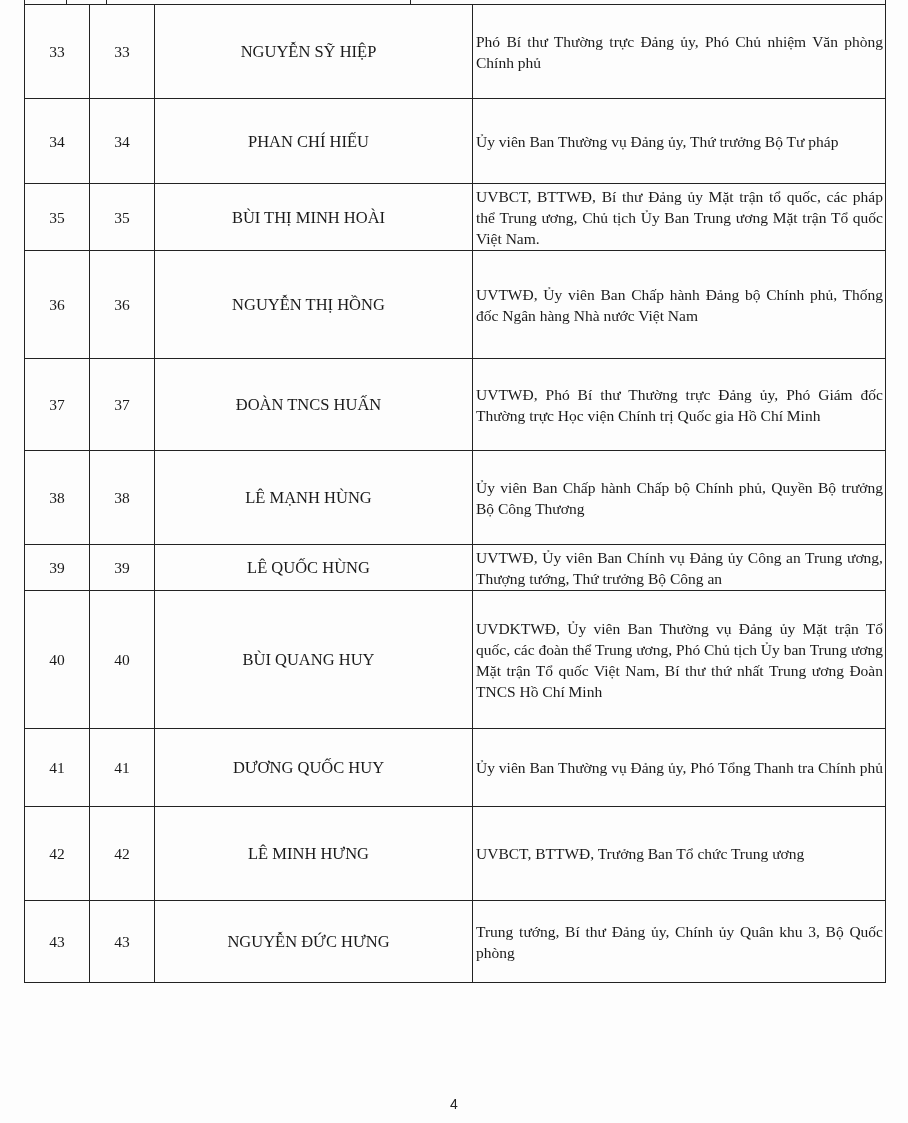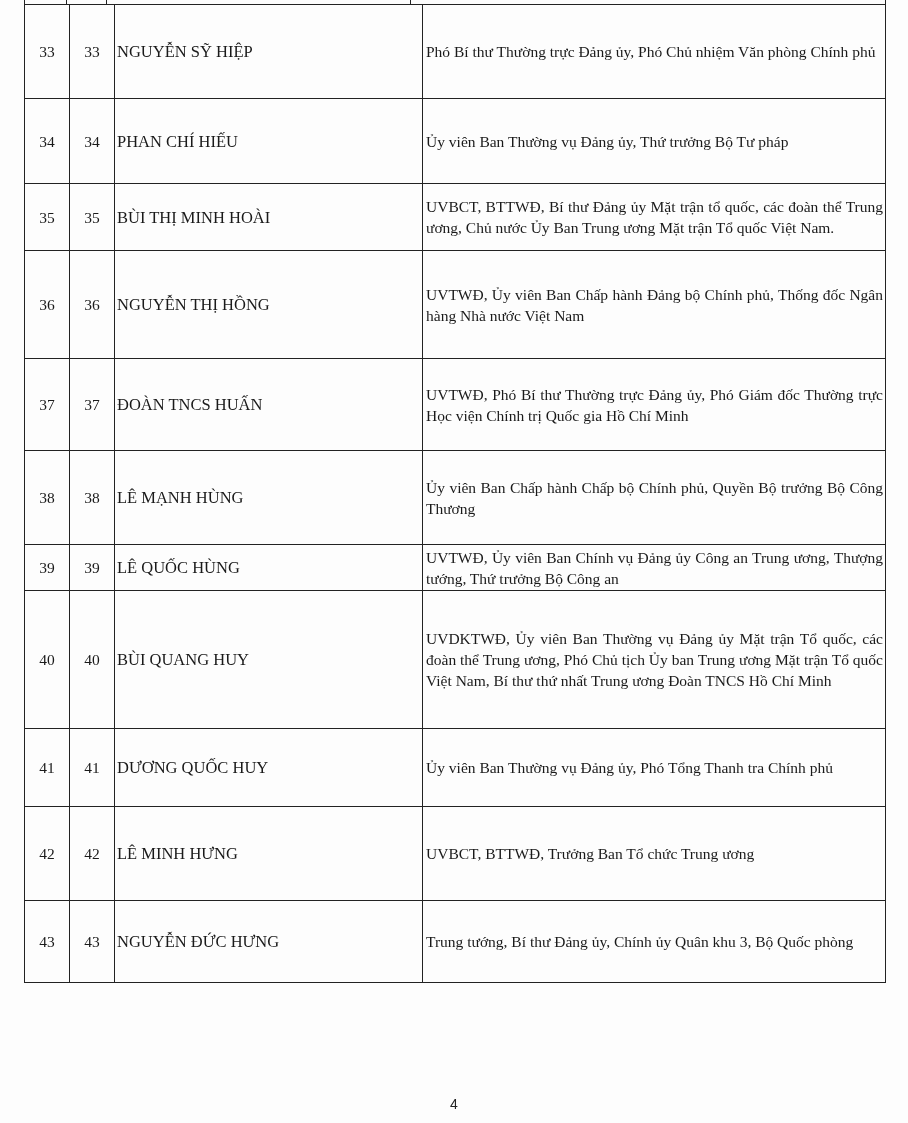--- a/index.html
+++ b/index.html
@@ -27,35 +27,36 @@
       top: 4px;
       border-collapse: collapse;
       table-layout: fixed;
       width: 862px;
     }
     table.roster td {
       border: 1.5px solid #222;
       vertical-align: middle;
       font-size: 15.5px;
       line-height: 21px;
-      padding: 2px;
+      padding: 12px;
     }
     td.c-stt {
       width: 40px;
       text-align: center;
     }
     td.c-no {
       width: 40px;
       text-align: center;
     }
     td.c-name {
       width: 303px;
       padding-left: 2px !important;
       font-size: 16.5px !important;
       white-space: nowrap;
+      text-align: center;
     }
     td.c-title {
       padding: 0 2px 0 3px !important;
       text-align: justify;
       text-align-last: left;
     }
     .page-number {
       position: absolute;
       left: 0;
       width: 908px;
@@ -106,21 +107,21 @@
       <tr style="height: 85px; border-radius: 18px;">
         <td class="c-stt">34</td>
         <td class="c-no">34</td>
         <td class="c-name">PHAN CHÍ HIẾU</td>
         <td class="c-title">Ủy viên Ban Thường vụ Đảng ủy, Thứ trưởng Bộ Tư pháp</td>
       </tr>
       <tr style="height: 67px;">
         <td class="c-stt">35</td>
         <td class="c-no">35</td>
         <td class="c-name">BÙI THỊ MINH HOÀI</td>
-        <td class="c-title">UVBCT, BTTWĐ, Bí thư Đảng ủy Mặt trận tổ quốc, các đoàn thể Trung ương, Chủ nước Ủy Ban Trung ương Mặt trận Tổ quốc Việt Nam.</td>
+        <td class="c-title">UVBCT, BTTWĐ, Bí thư Đảng ủy Mặt trận tổ quốc, các pháp thể Trung ương, Chủ tịch Ủy Ban Trung ương Mặt trận Tổ quốc Việt Nam.</td>
       </tr>
       <tr style="height: 108px;">
         <td class="c-stt">36</td>
         <td class="c-no">36</td>
         <td class="c-name">NGUYỄN THỊ HỒNG</td>
         <td class="c-title">UVTWĐ, Ủy viên Ban Chấp hành Đảng bộ Chính phủ, Thống đốc Ngân hàng Nhà nước Việt Nam</td>
       </tr>
       <tr style="height: 92px;">
         <td class="c-stt">37</td>
         <td class="c-no">37</td>

